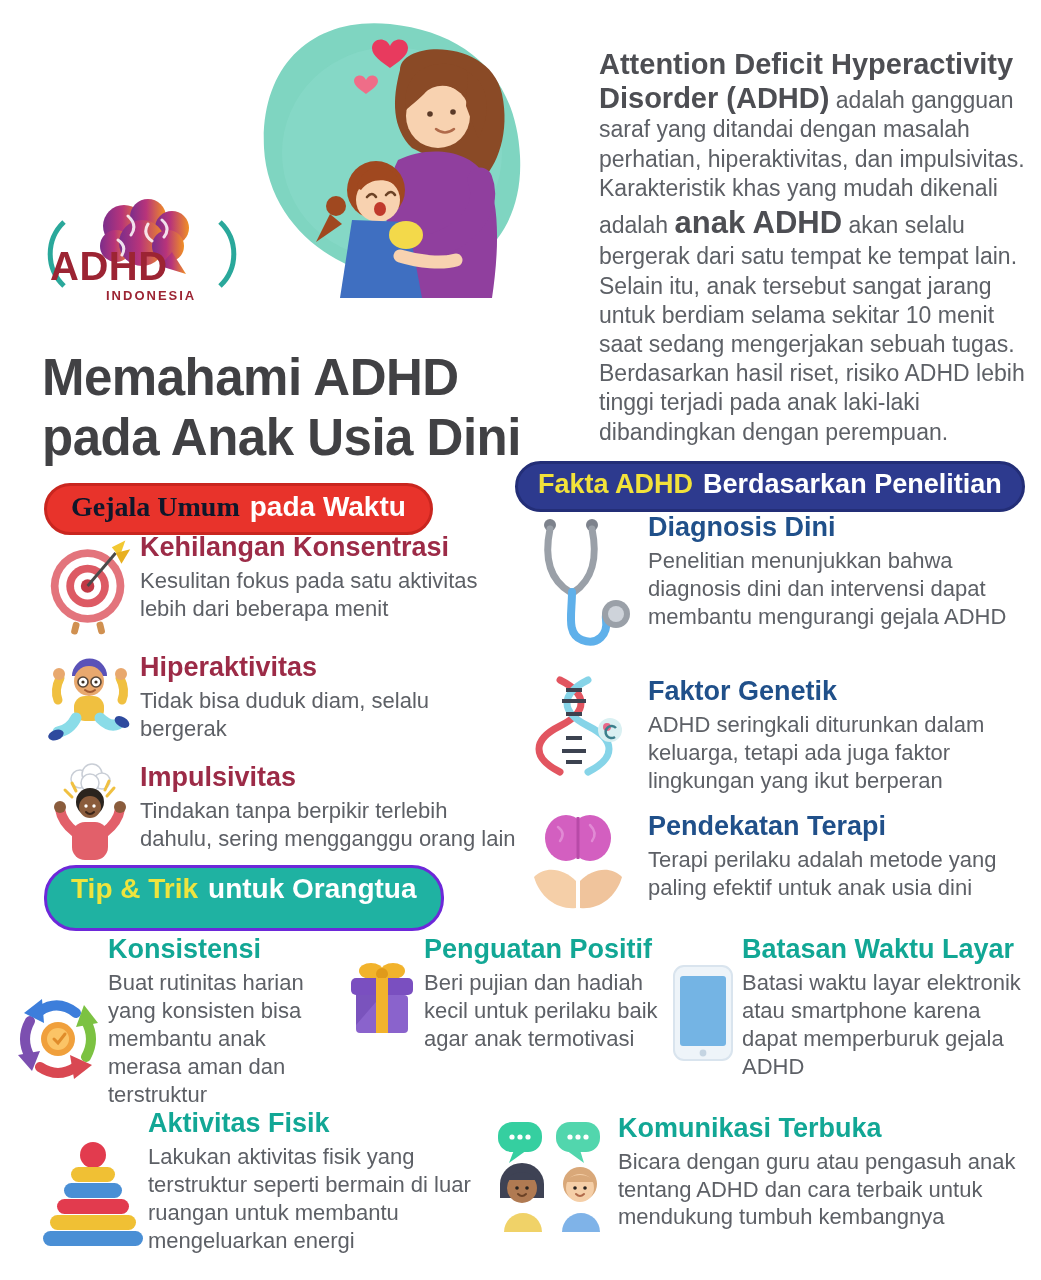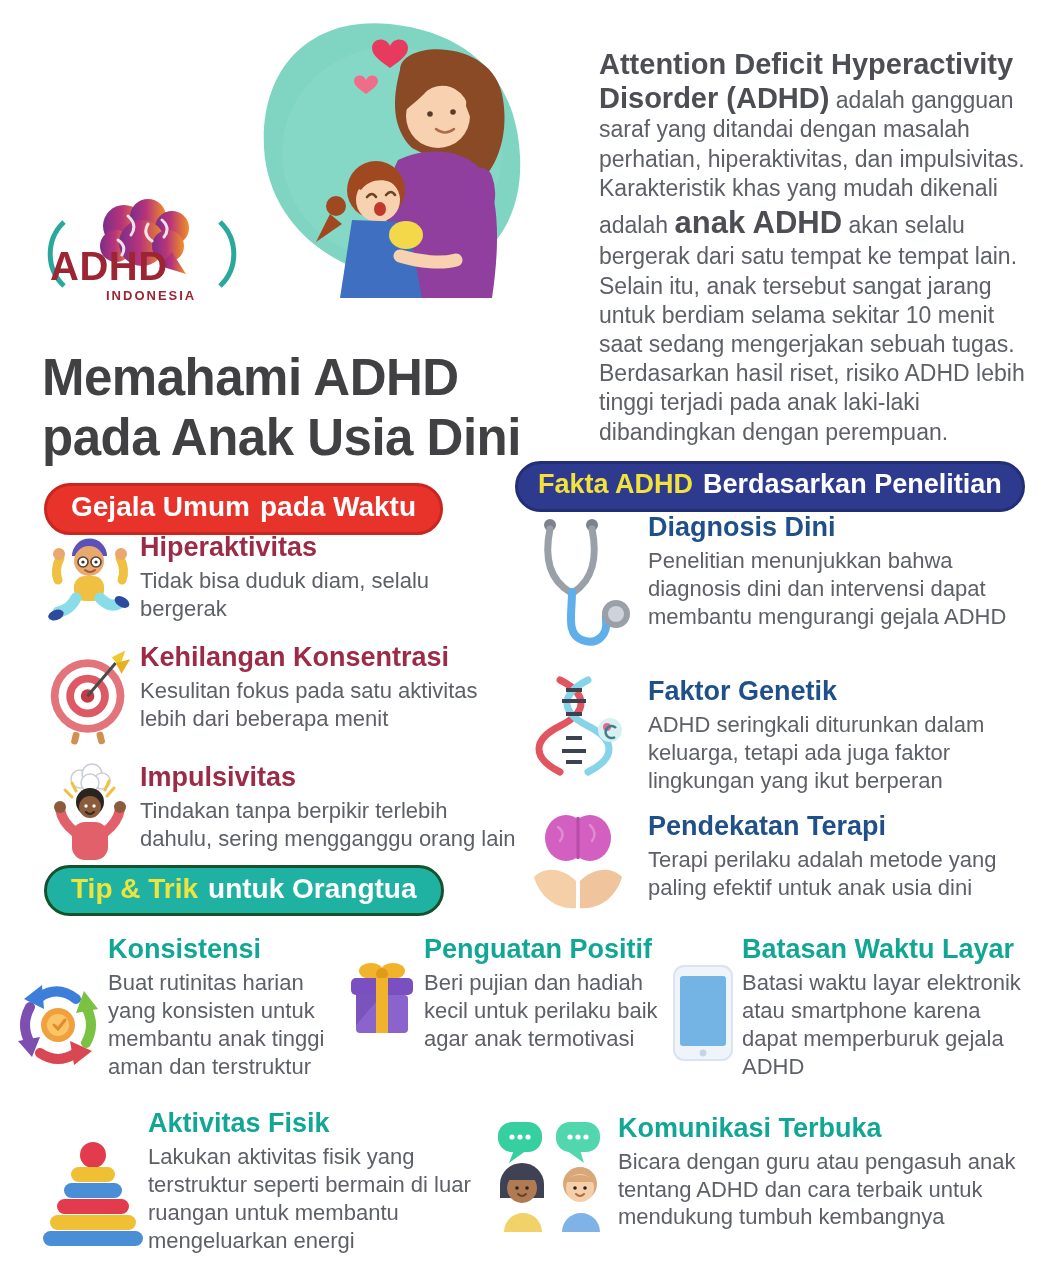--- a/index.html
+++ b/index.html
@@ -21,26 +21,26 @@
   .intro .intro-highlight{font-size:31px;font-weight:800;color:#4d4e53;}
 
   
   .main-title{position:absolute;left:42px;top:314px;width:560px;font-size:51px;font-weight:800;
               color:#414144;line-height:1.17;letter-spacing:-0.5px;}
 
   
   .badge{position:absolute;display:inline-block;border-radius:32px;font-weight:800;white-space:nowrap;}
   .badge .hl{margin-right:10px;}
   .badge-gejala{left:44px;top:483px;background:#e8332b;border:3px solid #c9261f;padding:5px 24px 9px;font-size:28px;}
-  .badge-gejala .hl{color:#ffffff;}
+  .badge-gejala .hl{color:#0f172a;font-family:Liberation Serif, serif;}
   .badge-gejala .rest{color:#ffffff;}
   .badge-fakta{left:515px;top:461px;background:#2d3a8e;border:3px solid #232e77;padding:5px 20px 9px;font-size:27px;}
   .badge-fakta .hl{color:#f2e23a;}
   .badge-fakta .rest{color:#ffffff;}
-  .badge-tips{left:44px;top:865px;background:#1fb2a2;border:3px solid #14532d;padding:5px 24px 8px;font-size:28px;}
+  .badge-tips{left:44px;top:865px;background:#1fb2a2;border:3px solid #6d28d9;padding:5px 24px 23px;font-size:28px;}
   .badge-tips .hl{color:#eee43e;}
   .badge-tips .rest{color:#ffffff;}
 
   
   .item{display:flex;align-items:flex-start;}
   .item .txt{flex:1;}
   .item-title{font-size:27px;font-weight:800;margin:0 0 4px 0;}
   .item-desc{font-size:22px;line-height:1.27;color:#5d6066;margin:0;}
   .maroon .item-title{color:#9c2b47;}
   .blue .item-title{color:#20508a;}
@@ -142,20 +142,41 @@
   </h1>
 
   <div class="badge badge-gejala">
     <span class="hl">Gejala Umum</span><span class="rest">pada Waktu</span>
   </div>
 
   <div class="gejala-items maroon">
 
     <div class="item">
       <div class="ico">
+        <svg width="92" height="106" viewBox="0 0 95 106">
+          <circle cx="45" cy="54" r="38" fill="#e3747c"></circle>
+            <circle cx="45" cy="54" r="30" fill="#fff"></circle>
+          <circle cx="45" cy="54" r="22" fill="#dd5a64"></circle>
+            <circle cx="45" cy="54" r="14" fill="#fff"></circle>
+          <circle cx="45" cy="54" r="7" fill="#c13a46"></circle>
+          <line x1="45" y1="54" x2="74" y2="20" stroke="#4a4a4a" stroke-width="3"></line>
+          <polygon points="70,14 84,7 78,24" fill="#f2c832"></polygon>
+            <polygon points="74,20 89,16 80,31" fill="#e8b020"></polygon>
+          <rect x="29" y="91" width="7" height="13" rx="3" fill="#d09050" transform="rotate(14 32 97)"></rect>
+          <rect x="55" y="91" width="7" height="13" rx="3" fill="#d09050" transform="rotate(-14 58 97)"></rect>
+        </svg>
+      </div>
+      <div class="txt">
+        <p class="item-title">Kehilangan Konsentrasi</p>
+        <p class="item-desc">Kesulitan fokus pada satu aktivitas lebih dari beberapa menit</p>
+      </div>
+    </div>
+
+    <div class="item">
+      <div class="ico">
         <svg width="88" height="96" viewBox="0 0 88 96">
           <path d="M14 26 Q8 38 12 48" stroke="#f0c040" stroke-width="9" fill="none" stroke-linecap="round"></path>
           <path d="M74 26 Q80 38 76 48" stroke="#f0c040" stroke-width="9" fill="none" stroke-linecap="round"></path>
           <circle cx="13" cy="22" r="6" fill="#e8a86e"></circle>
             <circle cx="75" cy="22" r="6" fill="#e8a86e"></circle>
           <path d="M26 24 a17 17 0 0 1 35 0 Z" fill="#5a52b8"></path>
           <circle cx="43" cy="29" r="15" fill="#e8a86e"></circle>
           <circle cx="37" cy="30" r="5" fill="#fff" stroke="#554538" stroke-width="1.6"></circle>
           <circle cx="50" cy="30" r="5" fill="#fff" stroke="#554538" stroke-width="1.6"></circle>
           <circle cx="37" cy="30" r="1.6" fill="#3a2e22"></circle>
@@ -164,41 +185,20 @@
           <rect x="28" y="44" width="30" height="25" rx="11" fill="#f0c040"></rect>
           <path d="M30 66 Q24 78 12 80" stroke="#8adce8" stroke-width="11" fill="none" stroke-linecap="round"></path>
           <path d="M54 66 Q64 76 72 72" stroke="#8adce8" stroke-width="11" fill="none" stroke-linecap="round"></path>
           <ellipse cx="10" cy="83" rx="8" ry="5" fill="#2e4a9e" transform="rotate(-20 10 83)"></ellipse>
           <ellipse cx="76" cy="70" rx="8" ry="5" fill="#2e4a9e" transform="rotate(30 76 70)"></ellipse>
         </svg>
       </div>
       <div class="txt">
         <p class="item-title">Hiperaktivitas</p>
         <p class="item-desc">Tidak bisa duduk diam, selalu bergerak</p>
-      </div>
-    </div>
-
-    <div class="item">
-      <div class="ico">
-        <svg width="92" height="106" viewBox="0 0 95 106">
-          <circle cx="45" cy="54" r="38" fill="#e3747c"></circle>
-            <circle cx="45" cy="54" r="30" fill="#fff"></circle>
-          <circle cx="45" cy="54" r="22" fill="#dd5a64"></circle>
-            <circle cx="45" cy="54" r="14" fill="#fff"></circle>
-          <circle cx="45" cy="54" r="7" fill="#c13a46"></circle>
-          <line x1="45" y1="54" x2="74" y2="20" stroke="#4a4a4a" stroke-width="3"></line>
-          <polygon points="70,14 84,7 78,24" fill="#f2c832"></polygon>
-            <polygon points="74,20 89,16 80,31" fill="#e8b020"></polygon>
-          <rect x="29" y="91" width="7" height="13" rx="3" fill="#d09050" transform="rotate(14 32 97)"></rect>
-          <rect x="55" y="91" width="7" height="13" rx="3" fill="#d09050" transform="rotate(-14 58 97)"></rect>
-        </svg>
-      </div>
-      <div class="txt">
-        <p class="item-title">Kehilangan Konsentrasi</p>
-        <p class="item-desc">Kesulitan fokus pada satu aktivitas lebih dari beberapa menit</p>
       </div>
     </div>
 
     <div class="item">
       <div class="ico">
         <svg width="78" height="98" viewBox="0 0 78 98">
           <g fill="#ffffff" stroke="#c9ced6" stroke-width="1.5">
             <circle cx="29" cy="17" r="9"></circle>
               <circle cx="41" cy="12" r="10"></circle>
               <circle cx="51" cy="19" r="8"></circle>
@@ -307,21 +307,21 @@
         <polygon points="6,62 20,78 28,58" fill="#7c4fb0"></polygon>
         <polygon points="62,86 80,72 58,62" fill="#d94852"></polygon>
         <polygon points="86,30 72,12 64,34" fill="#7cc242"></polygon>
         <circle cx="46" cy="46" r="17" fill="#f0a03c"></circle>
         <circle cx="46" cy="46" r="11" fill="#fbc466"></circle>
         <path d="M42 46 l4 4 l7 -9" stroke="#e08c2a" stroke-width="3" fill="none" stroke-linecap="round"></path>
       </svg>
     </div>
     <div class="txt">
       <p class="item-title">Konsistensi</p>
-      <p class="item-desc">Buat rutinitas harian yang konsisten untuk membantu anak tinggi aman dan terstruktur</p>
+      <p class="item-desc">Buat rutinitas harian yang konsisten bisa membantu anak merasa aman dan terstruktur</p>
     </div>
   </div>
 
   <div class="tip tip-1 teal item">
     <div class="ico">
       <svg width="74" height="78" viewBox="0 0 74 78">
         <ellipse cx="26" cy="13" rx="12" ry="8" fill="#f2b32c"></ellipse>
         <ellipse cx="48" cy="13" rx="12" ry="8" fill="#f2b32c"></ellipse>
         <circle cx="37" cy="16" r="6" fill="#e09a1a"></circle>
         <rect x="6" y="20" width="62" height="17" rx="5" fill="#7a4fc0"></rect>

